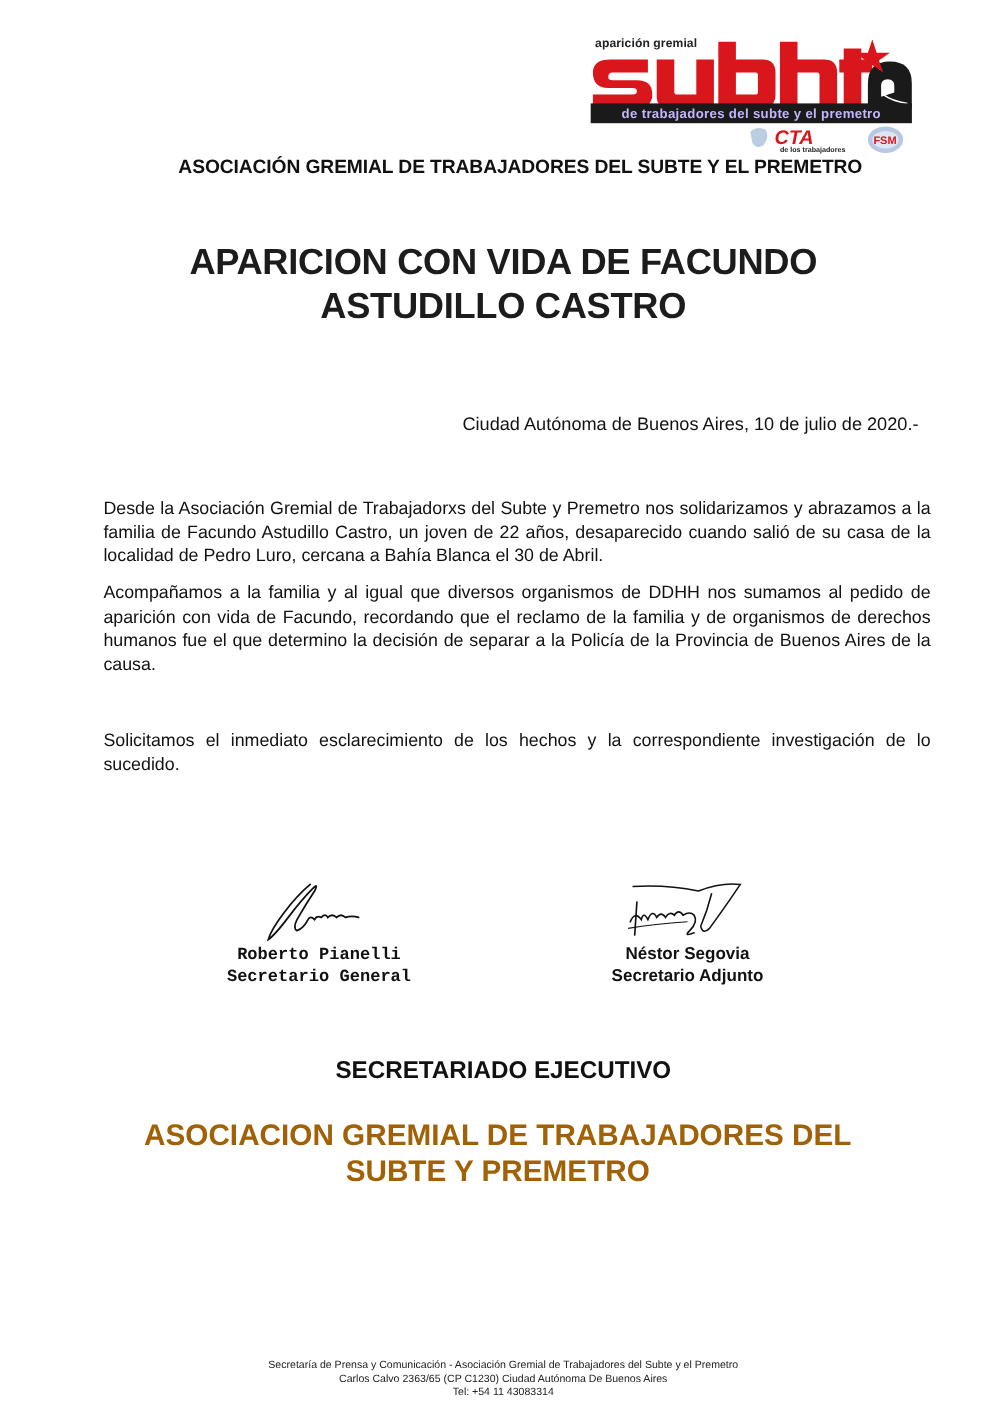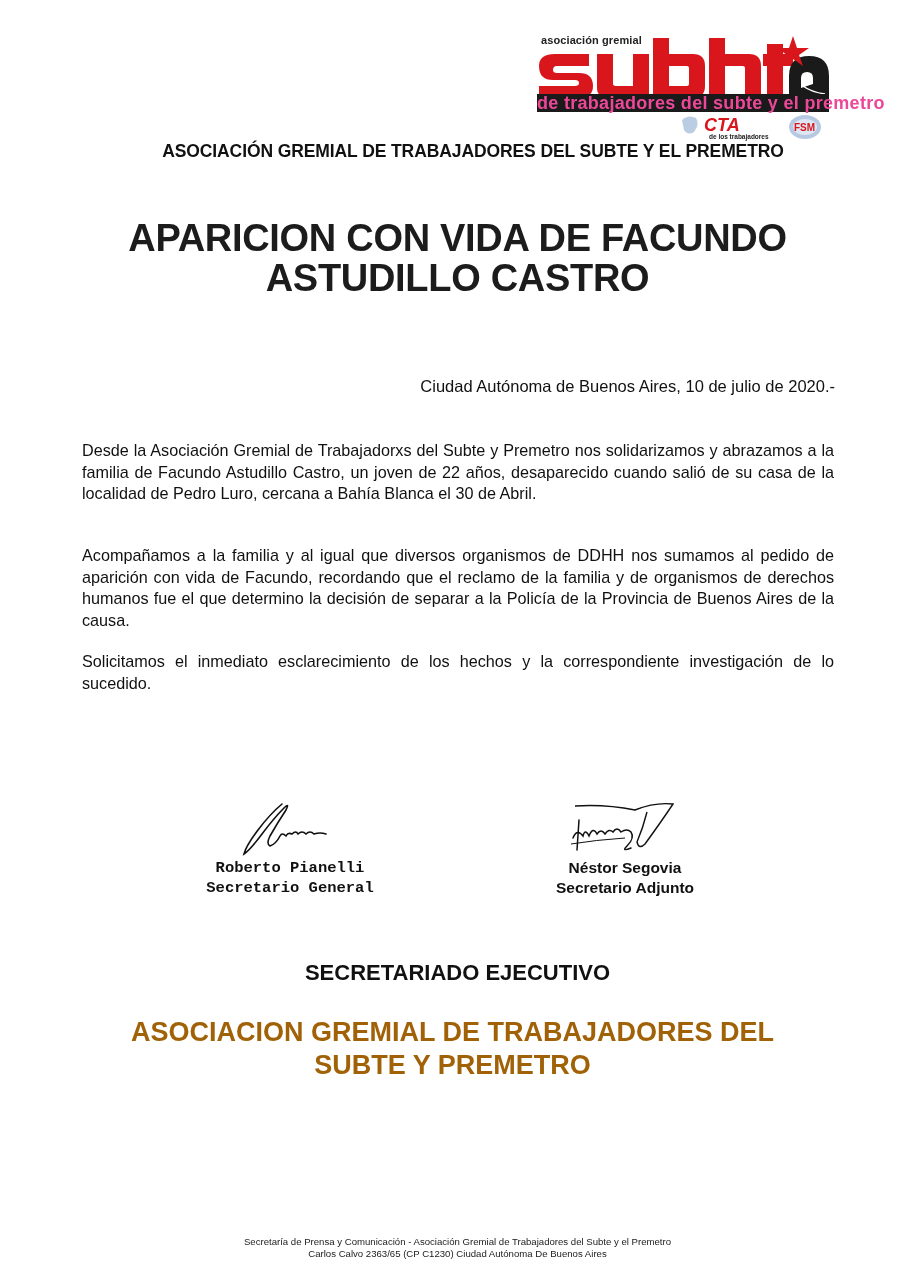--- a/index.html
+++ b/index.html
@@ -5,55 +5,55 @@
     html, body { margin: 0; padding: 0; background: #ffffff; }
     body { width: 905px; height: 1280px; position: relative; overflow: hidden;
            font-family: "Liberation Sans", "DejaVu Sans", sans-serif; color: #111; }
     .abs { position: absolute; }
 
     
     .logo { left: 537px; top: 30px; width: 292px; height: 112px; }
     .logo-top { position: absolute; left: 4px; top: 4px; font-size: 11px; font-weight: bold; color: #222; letter-spacing: 0.1px; }
     .logo-word { position: absolute; left: 0; top: 6px; width: 292px; height: 68px; }
     .logo-band { position: absolute; left: 0; top: 64px; width: 292px; height: 18px; background: #1a1a1a;
-                 color: #ec4899; font-size: 18px; font-weight: bold; line-height: 18px; text-align: center; letter-spacing: 0.3px; white-space: nowrap; }
+                 color: #c4b5fd; font-size: 12px; font-weight: bold; line-height: 18px; text-align: center; letter-spacing: 0.3px; white-space: nowrap; }
     .logo-cta { position: absolute; left: 145px; top: 84px; width: 92px; height: 26px; }
     .logo-cta-sub { position: absolute; left: 172px; top: 103px; font-size: 6.5px; font-weight: bold; color: #222; }
     .logo-fsm { position: absolute; left: 250px; top: 84px; width: 36px; height: 26px; }
 
     .org-header { left: 0; width: 905px; top: 141px; text-align: center; font-weight: bold; font-size: 17.5px;
                   padding-left: 41px; box-sizing: border-box; letter-spacing: -0.1px; }
 
-    .main-title { left: 60px; width: 795px; top: 218px; text-align: center; font-weight: bold; font-size: 38px; line-height: 40px;
+    .main-title { left: 60px; width: 795px; top: 218px; text-align: center; font-weight: bold; font-size: 33px; line-height: 40px;
                   color: #1c1c1c; letter-spacing: -0.3px; }
 
     .dateline { right: 70px; top: 377px; font-size: 16.5px; color: #111; }
 
-    .para { left: 82px; width: 752px; font-size: 16.2px; line-height: 21.6px; text-align: justify; color: #111; margin: 0; }
+    .para { left: 82px; width: 752px; font-size: 16.2px; line-height: 21.6px; text-align: justify; color: #111; margin: 12px; }
     .p1 { top: 440px; }
-    .p2 { top: 545px; }
+    .p2 { top: 517px; }
     .p3 { top: 651px; }
 
     .sig { width: 220px; text-align: center; font-weight: bold; font-size: 15.5px; line-height: 20px; }
     .sig1 { left: 180px; top: 858px; font-family: Liberation Mono, monospace; }
     .sig2 { left: 515px; top: 858px; }
     .sig-img1 { left: 240px; top: 800px; width: 95px; height: 58px; }
     .sig-img2 { left: 565px; top: 798px; width: 115px; height: 58px; }
 
     .sec-title { left: 0; width: 905px; top: 960px; text-align: center; font-weight: bold; font-size: 22px; padding-left: 10px; box-sizing: border-box; }
     .org-footer-title { left: 60px; width: 795px; top: 1016px; text-align: center; font-weight: bold; font-size: 27px; line-height: 33px; color: #a16207; padding-right: 10px; box-sizing: border-box; }
 
     .footer { left: 0; width: 905px; top: 1208px; text-align: center; font-size: 9.6px; line-height: 12px; color: #222; padding-left: 10px; box-sizing: border-box; margin-top: 28px; }
     .footer div { white-space: nowrap; }
   </style>
 </head>
 <body>
 
 <div class="abs logo">
-  <div class="logo-top">asociación gremial</div>
+  <div class="logo-top">aparición gremial</div>
   <svg class="logo-word" viewBox="0 0 292 68">
 
     <path d="M2 30 Q2 18 18 18 L52 18 L52 30 L20 30 Q16 30 16 34 Q16 37 20 37 L42 37 Q56 37 56 50 Q56 62 42 62 L2 62 L2 50 L38 50 Q42 50 42 47 Q42 44 38 44 L16 44 Q2 44 2 30 Z" fill="#d9161c"></path>
 
     <path d="M60 18 L76 18 L76 48 Q76 50 80 50 L96 50 L96 18 L112 18 L112 62 L72 62 Q60 62 60 52 Z" fill="#d9161c"></path>
 
     <path d="M116 2 L132 2 L132 18 L156 18 Q168 18 168 30 L168 50 Q168 62 156 62 L116 62 Z M132 30 L132 50 L150 50 Q152 50 152 48 L152 32 Q152 30 150 30 Z" fill="#d9161c" fill-rule="evenodd"></path>
 
     <path d="M172 2 L188 2 L188 18 L212 18 Q224 18 224 30 L224 62 L208 62 L208 32 Q208 30 206 30 L188 30 L188 62 L172 62 Z" fill="#d9161c"></path>
 
@@ -111,13 +111,14 @@
 
 <div class="abs sec-title">SECRETARIADO EJECUTIVO</div>
 <div class="abs org-footer-title">
   <div>ASOCIACION GREMIAL DE TRABAJADORES DEL</div>
   <div>SUBTE Y PREMETRO</div>
 </div>
 
 <div class="abs footer">
   <div>Secretaría de Prensa y Comunicación - Asociación Gremial de Trabajadores del Subte y el Premetro</div>
   <div>Carlos Calvo 2363/65 (CP C1230) Ciudad Autónoma De Buenos Aires</div>
+  <div>Tel: +54 11 43083314</div>
 </div>
 
 </body></html>

